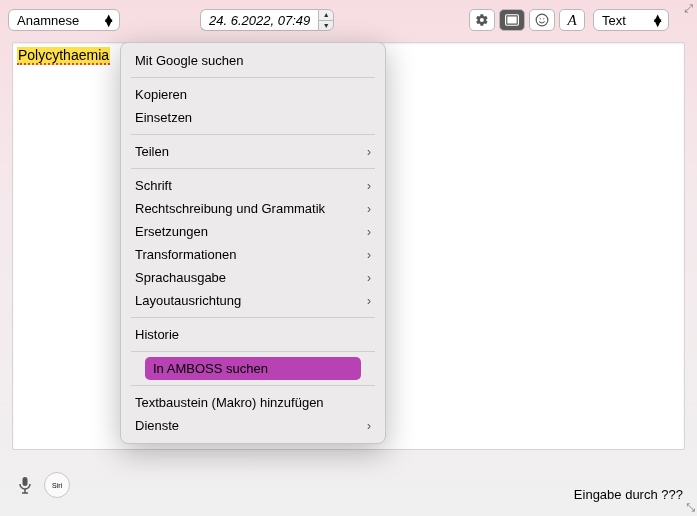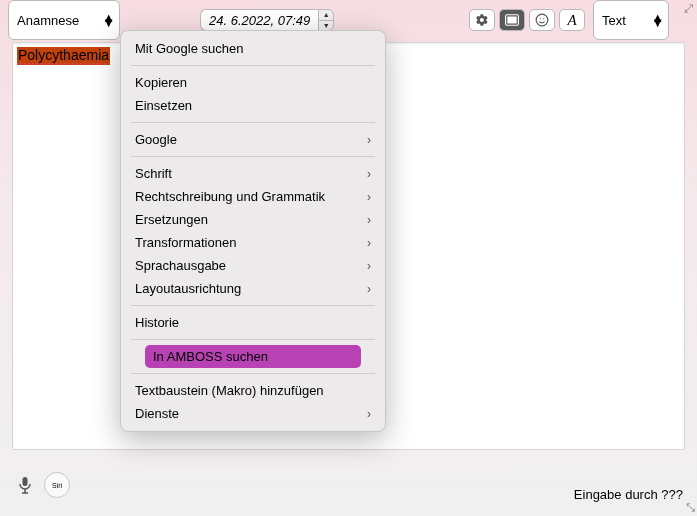--- a/index.html
+++ b/index.html
@@ -1,39 +1,39 @@
 <!DOCTYPE html>
 <html><head>
 <meta charset="utf-8">
 <style>
   *{box-sizing:border-box;margin:0;padding:0;font-family:-apple-system,BlinkMacSystemFont,"Helvetica Neue",sans-serif;font-size:13px;color:#000;}
   body{width:697px;height:516px;background:linear-gradient(180deg,#f7dde2 0%,#f4e9ec 40%,#f0f0f0 100%);position:relative;overflow:hidden;}
   .toolbar{height:40px;display:flex;align-items:center;padding:0 8px;position:relative;}
-  .select-ctl{background:#fff;border:1px solid #b9b9b9;border-radius:6px;height:40px;display:flex;align-items:center;padding:0 22px 0 8px;position:relative;min-width:112px;font-size:13px;}
+  .select-ctl{background:#fff;border:1px solid #b9b9b9;border-radius:6px;height:22px;display:flex;align-items:center;padding:0 22px 0 8px;position:relative;min-width:112px;font-size:13px;}
   .select-ctl .arrows{position:absolute;right:4px;top:50%;transform:translateY(-50%);display:flex;flex-direction:column;line-height:5px;font-size:7px;color:#333;}
   .date-group{display:flex;align-items:center;margin-left:80px;font-style:italic;}
   .date-field{background:#fff;border:1px solid #b9b9b9;border-radius:6px 0 0 6px;height:22px;display:flex;align-items:center;padding:0 8px;font-size:13px;border-right:none;}
   .stepper{background:#f0f0f0;border:1px solid #b9b9b9;border-radius:0 6px 6px 0;height:22px;width:16px;display:flex;flex-direction:column;}
   .stepper div{flex:1;display:flex;align-items:center;justify-content:center;font-size:7px;color:#333;}
   .stepper div:first-child{border-bottom:1px solid #b9b9b9;}
   .iconbtn{width:26px;height:22px;border:1px solid #b9b9b9;border-radius:5px;background:#fff;display:flex;align-items:center;justify-content:center;margin-left:4px;font-size:14px;}
   .iconbtn.active{background:#5a5a5a;color:#fff;}
   .right-group{position:absolute;right:28px;display:flex;align-items:center;}
   .format-sel{margin-left:8px;min-width:76px;}
   .expand{position:absolute;right:4px;top:2px;font-size:11px;color:#777;}
   .editor{position:absolute;left:12px;right:12px;top:42px;bottom:66px;background:#fff;border:1px solid #d8d3d5;border-radius:2px;box-shadow:inset 0 1px 2px rgba(0,0,0,.08);}
-  .editor .sel{position:absolute;left:4px;top:4px;background:#c2410c;padding:0 1px;font-size:14px;border-bottom:2px dotted #d64545;}
+  .editor .sel{position:absolute;left:4px;top:4px;background:#fde047;padding:0 1px;font-size:14px;border-bottom:2px dotted #d64545;}
   .bottom-left{position:absolute;left:12px;bottom:18px;display:flex;gap:6px;}
   .round-ic{width:26px;height:26px;border:1px solid #c7c7c7;border-radius:50%;background:#fafafa;display:flex;align-items:center;justify-content:center;font-size:13px;color:#555;}
   .bottom-right{position:absolute;right:14px;bottom:14px;display:flex;flex-direction:row;align-items:flex-end;gap:8px;}
   .eingabe{font-size:13px;color:#000;}
   .btnrow{display:flex;gap:10px;}
   .btn{background:#fff;border:1px solid #c8c8c8;border-radius:6px;height:22px;min-width:94px;display:flex;align-items:center;justify-content:center;font-size:13px;}
   .collapse{position:absolute;right:2px;bottom:2px;font-size:11px;color:#777;}
-  .ctxmenu{position:absolute;left:120px;top:30px;width:266px;background:#eceaea;border:1px solid #c6c6c6;border-radius:8px;box-shadow:0 8px 30px rgba(0,0,0,.28);padding:6px 0;}
+  .ctxmenu{position:absolute;left:120px;top:42px;width:266px;background:#eceaea;border:1px solid #c6c6c6;border-radius:8px;box-shadow:0 8px 30px rgba(0,0,0,.28);padding:6px 0;}
   .ctxmenu .item{padding:4px 14px;display:flex;align-items:center;justify-content:space-between;font-size:13px;color:#222;}
   .ctxmenu .item.hl{background:#b842b3;color:#fff;border-radius:5px;margin:1px 24px;padding:4px 8px;}
   .ctxmenu .sep{height:1px;background:#cfcdcd;margin:5px 10px;}
   .ctxmenu .chev{font-size:12px;color:#555;}
   svg{display:block;}
 </style>
 </head>
 <body>
 
 <div class="toolbar">
@@ -104,21 +104,21 @@
     </div>
   <div class="sep"></div>
   <div class="item">
       <span>Kopieren</span>
     </div>
   <div class="item">
       <span>Einsetzen</span>
     </div>
   <div class="sep"></div>
   <div class="item">
-      <span>Google</span>
+      <span>Teilen</span>
       <span class="chev">›</span>
     </div>
   <div class="sep"></div>
   <div class="item">
       <span>Schrift</span>
       <span class="chev">›</span>
     </div>
   <div class="item">
       <span>Rechtschreibung und Grammatik</span>
       <span class="chev">›</span>

